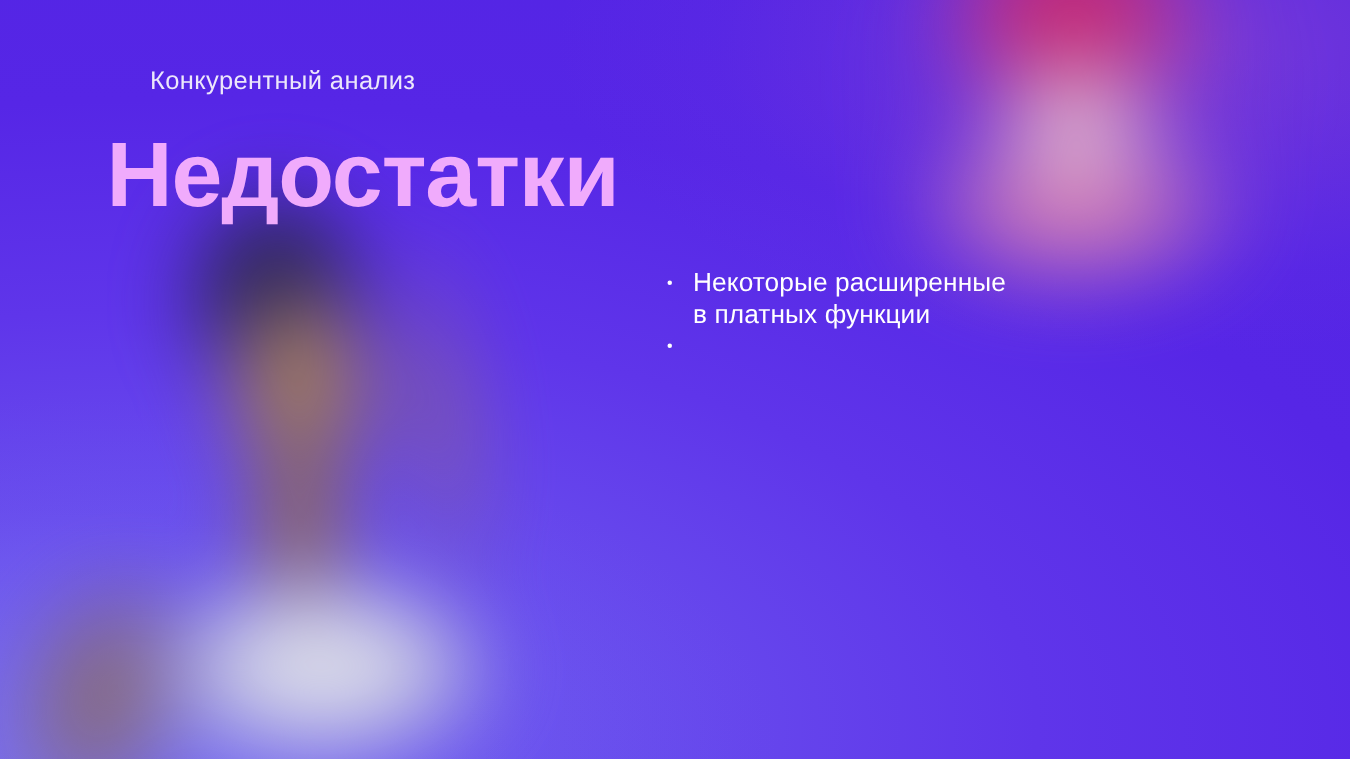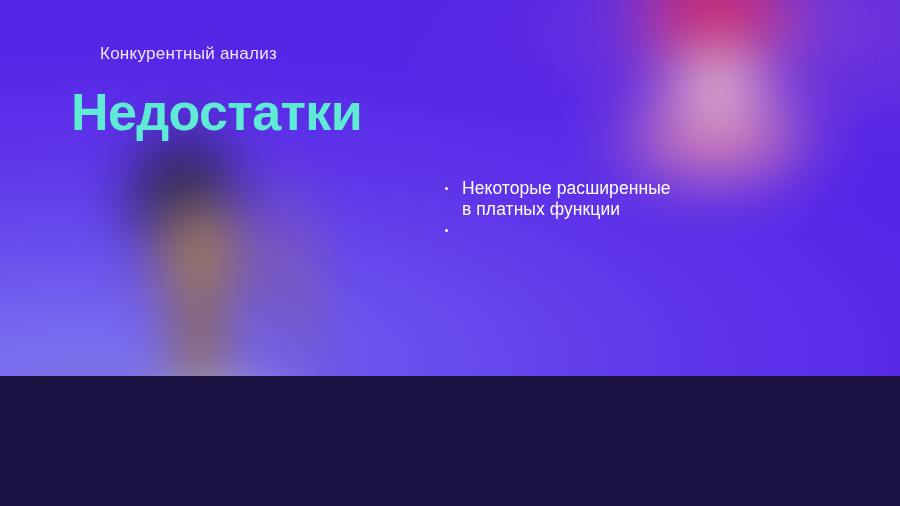--- a/index.html
+++ b/index.html
@@ -8,21 +8,21 @@
     padding: 0;
     background: #1b1140;
   }
   body {
     font-family: "Liberation Sans", sans-serif;
   }
 
   .slide {
     position: relative;
     width: 900px;
-    height: 376px;
+    height: 506px;
     overflow: hidden;
     background: #5526E6;
     isolation: isolate;
   }
 
   
   .bg-base {
     position: absolute;
     inset: 0;
     background:
@@ -165,25 +165,25 @@
     letter-spacing: 0.015em;
     color: #ece7fb;
     white-space: nowrap;
   }
 
   .headline {
     position: absolute;
     left: 71px;
     top: 86px;
     margin: 0;
-    font-size: 52px;
+    font-size: 61px;
     line-height: 1.0;
     font-weight: 700;
     letter-spacing: -0.012em;
-    color: #5eead4;
+    color: #f0abfc;
     white-space: nowrap;
     text-align: right;
   }
 
   .bullets {
     position: absolute;
     left: 427px;
     top: 162px;
     margin: 16px;
     padding: 0;

